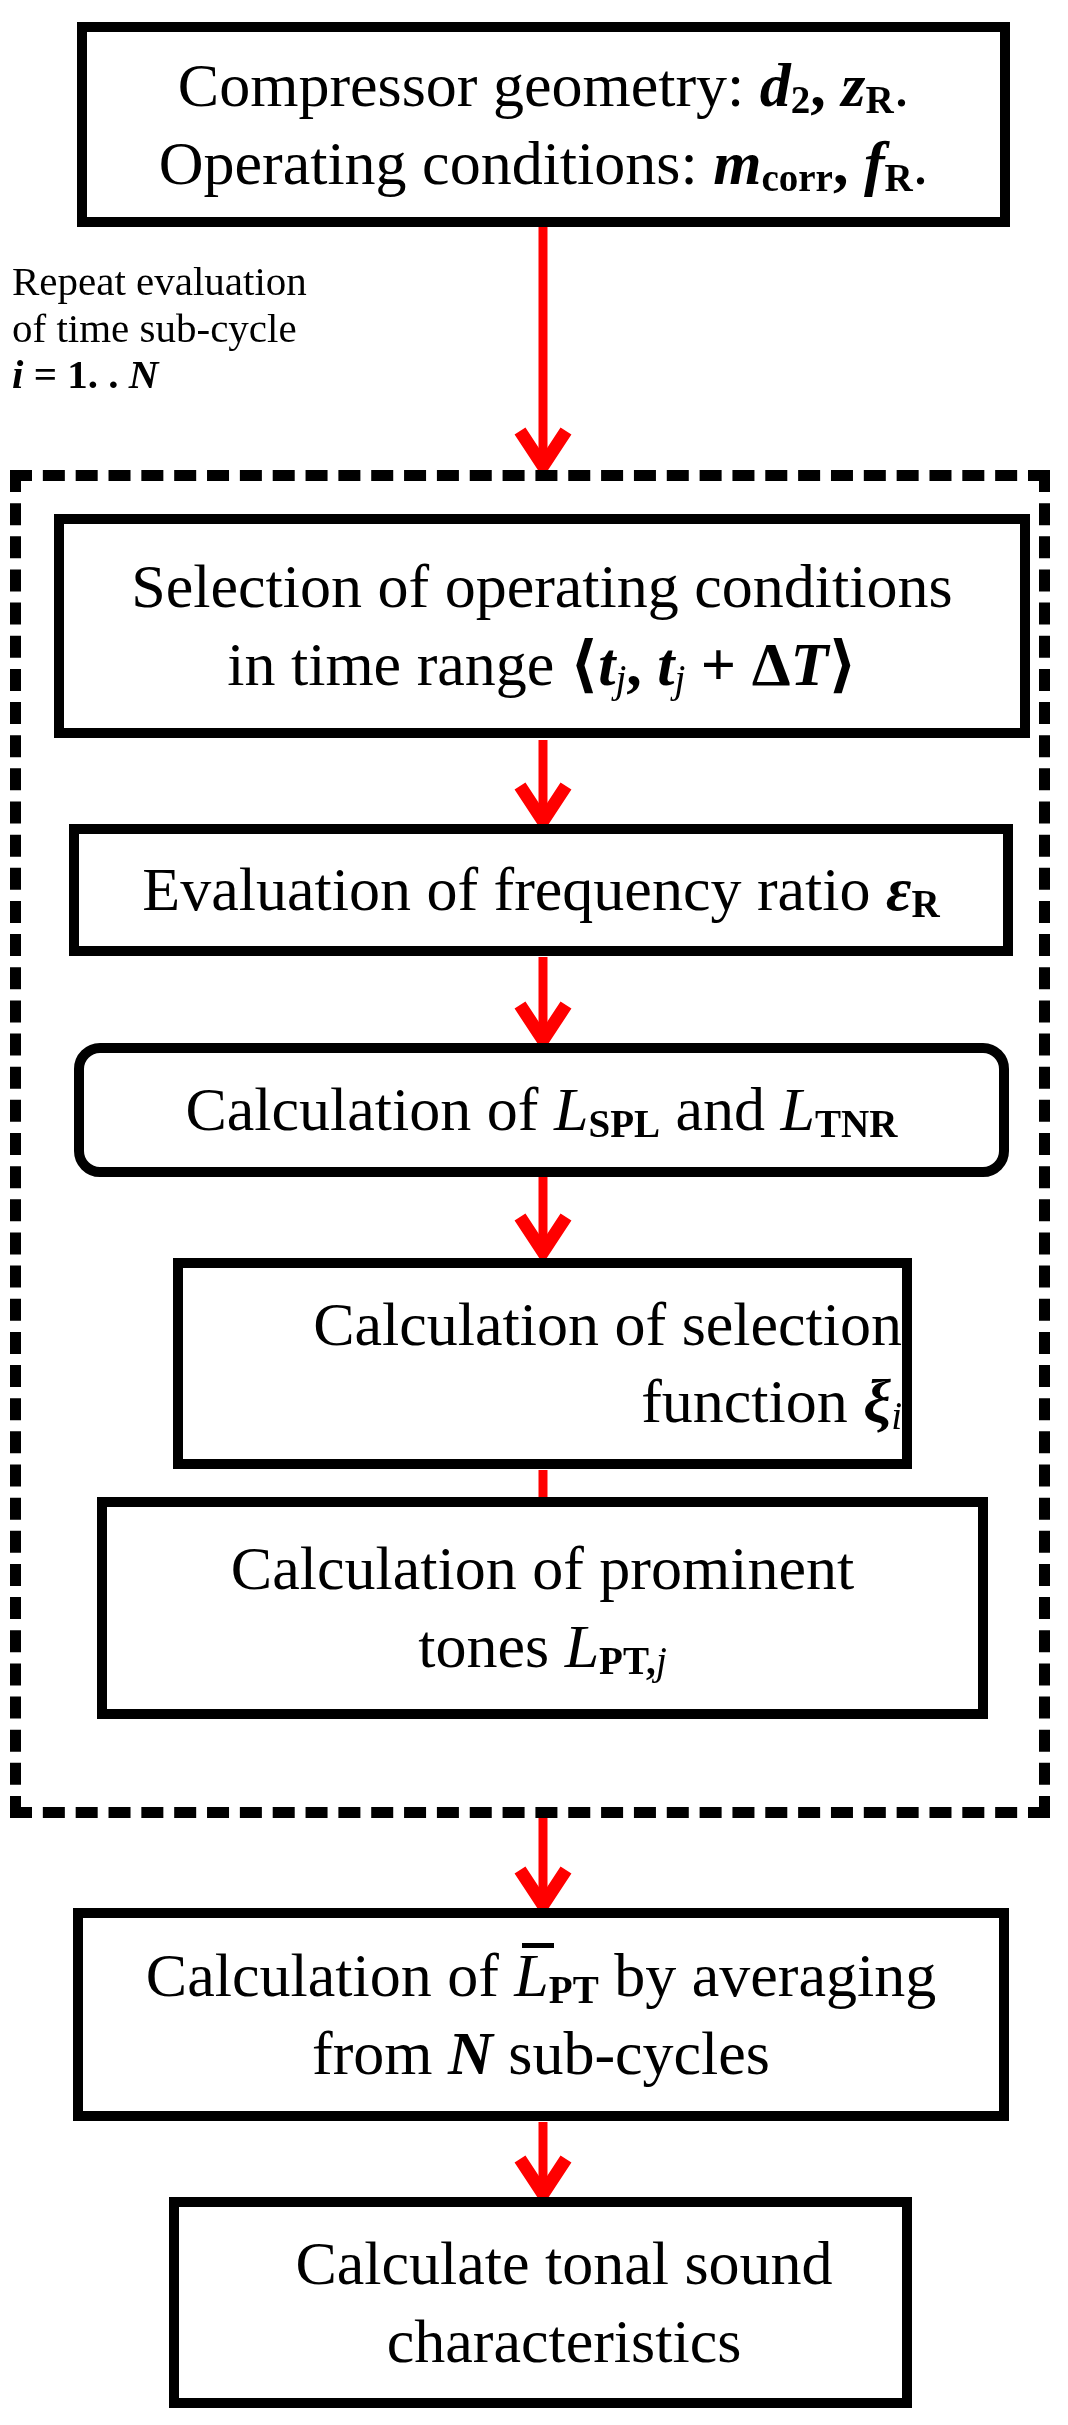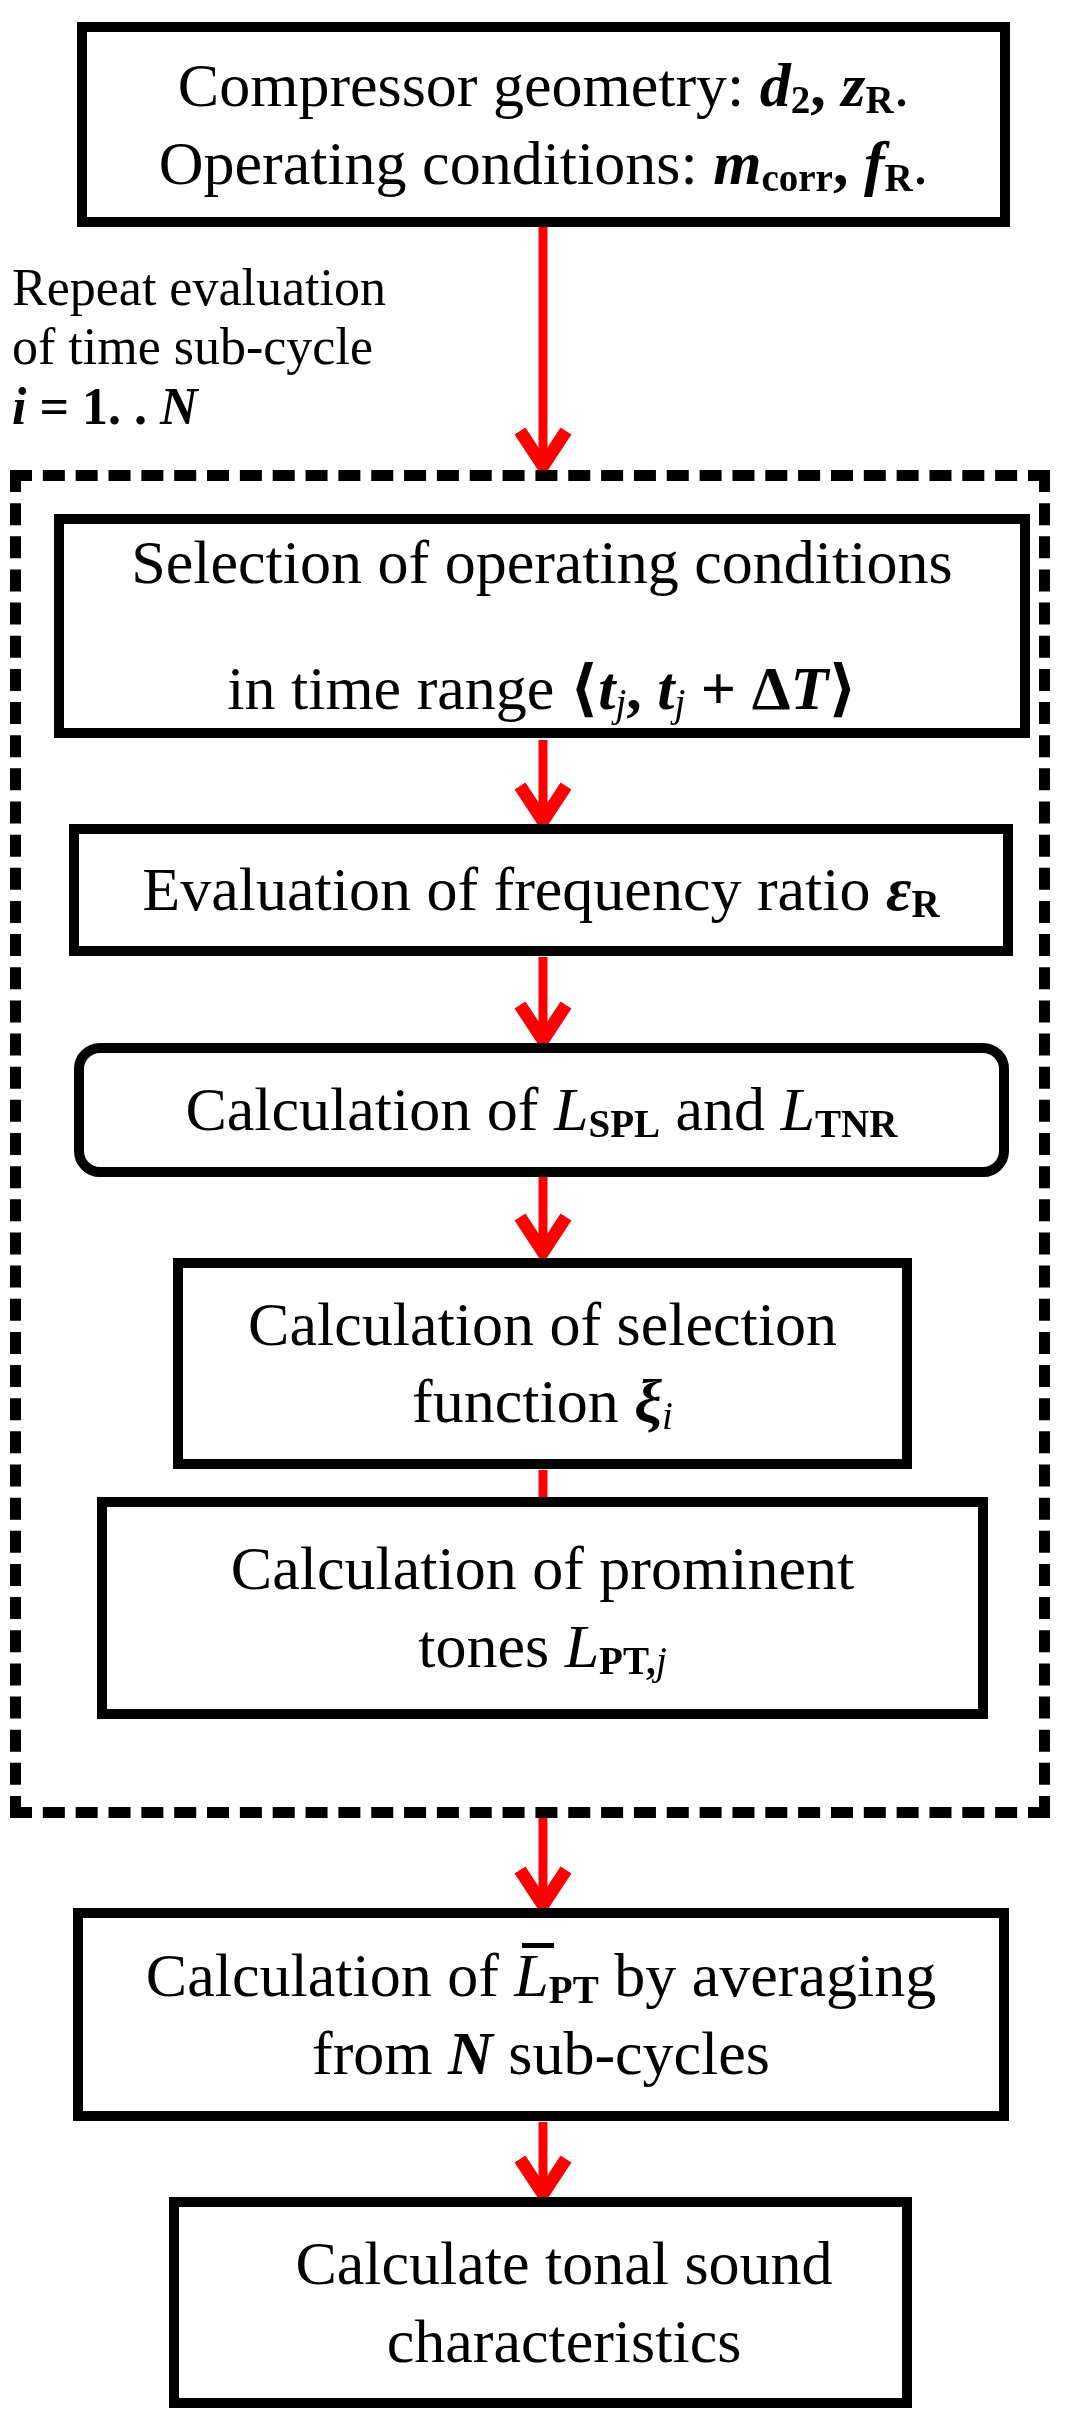--- a/index.html
+++ b/index.html
@@ -31,21 +31,21 @@
   }
   .loop-boundary{
     position:absolute;
     box-sizing:border-box;
     border:11px dashed var(--ink);
     background:transparent;
     pointer-events:none;
   }
   .loop-label{
     position:absolute;
-    font-size:52px;
+    font-size:41px;
     line-height:1.14;
     text-align:left;
     white-space:nowrap;
   }
   .arrow{position:absolute;overflow:visible;}
   .arrow line, .arrow polyline{stroke:var(--arrow);}
   
   .seg-plain{}
   .seg-b{font-weight:bold;}
   .seg-bi{font-weight:bold;font-style:italic;}
@@ -104,34 +104,34 @@
   <svg class="arrow" style="left:501px;top:1814px;" width="84" height="96" viewBox="0 0 84 96">
     <line x1="42" y1="0" x2="42" y2="86" stroke-width="9"></line>
     <polyline points="19,56 42,91 65,56" stroke-width="13" fill="none"></polyline>
   </svg>
 
   <svg class="arrow" style="left:501px;top:2122px;" width="84" height="77" viewBox="0 0 84 77">
     <line x1="42" y1="0" x2="42" y2="67" stroke-width="9"></line>
     <polyline points="19,37 42,72 65,37" stroke-width="13" fill="none"></polyline>
   </svg>
 
-  <div class="fc-box" style="left:54px;top:514px;width:976px;height:224px;justify-content:space-between;">
+  <div class="fc-box" style="left:54px;top:514px;width:976px;height:224px;">
       <div class="line"><span class="seg-plain">Selection of operating conditions</span></div>
       <div class="line"><span class="seg-plain">in time range </span><span class="seg-b">⟨</span><span class="seg-bi">t</span><span class="seg-subi">j</span><span class="seg-b">, </span><span class="seg-bi">t</span><span class="seg-subi">j</span><span class="seg-b"> + Δ</span><span class="seg-bi">T</span><span class="seg-b">⟩</span></div>
     </div>
 
   <div class="fc-box" style="left:69px;top:824px;width:944px;height:132px;">
       <div class="line"><span class="seg-plain">Evaluation of frequency ratio </span><span class="seg-bi">ε</span><span class="seg-sub">R</span></div>
     </div>
 
   <div class="fc-box" style="left:74px;top:1043px;width:935px;height:134px;border-radius:26px;">
       <div class="line"><span class="seg-plain">Calculation of </span><span class="seg-i">L</span><span class="seg-sub">SPL</span><span class="seg-plain"> and </span><span class="seg-i">L</span><span class="seg-sub">TNR</span></div>
     </div>
 
-  <div class="fc-box" style="left:173px;top:1258px;width:739px;height:211px;">
+  <div class="fc-box" style="left:173px;top:1258px;width:739px;height:211px;align-items:flex-end;">
       <div class="line"><span class="seg-plain">Calculation of selection</span></div>
       <div class="line"><span class="seg-plain">function </span><span class="seg-bi">ξ</span><span class="seg-subi">i</span></div>
     </div>
 
   <div class="fc-box" style="left:97px;top:1497px;width:891px;height:222px;">
       <div class="line"><span class="seg-plain">Calculation of prominent</span></div>
       <div class="line"><span class="seg-plain">tones </span><span class="seg-i">L</span><span class="seg-sub">PT,</span><span class="seg-subi">j</span></div>
     </div>
 
   <div class="loop-boundary" style="left:10px;top:470px;width:1040px;height:1348px;"></div>

